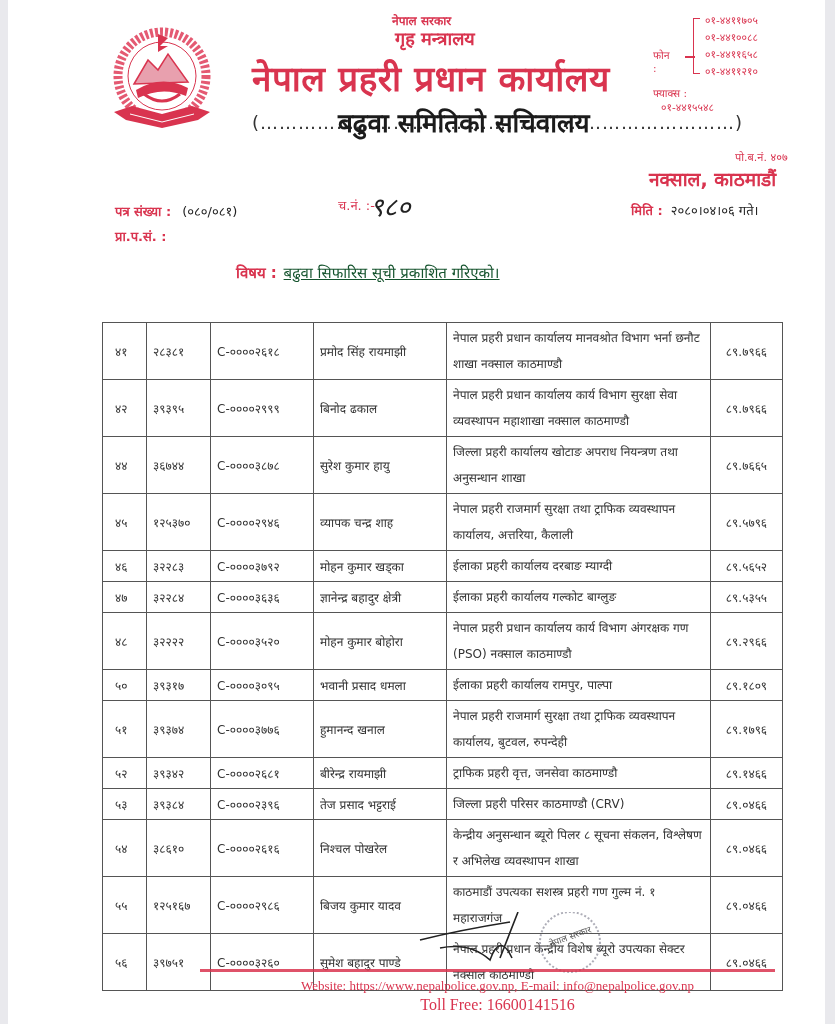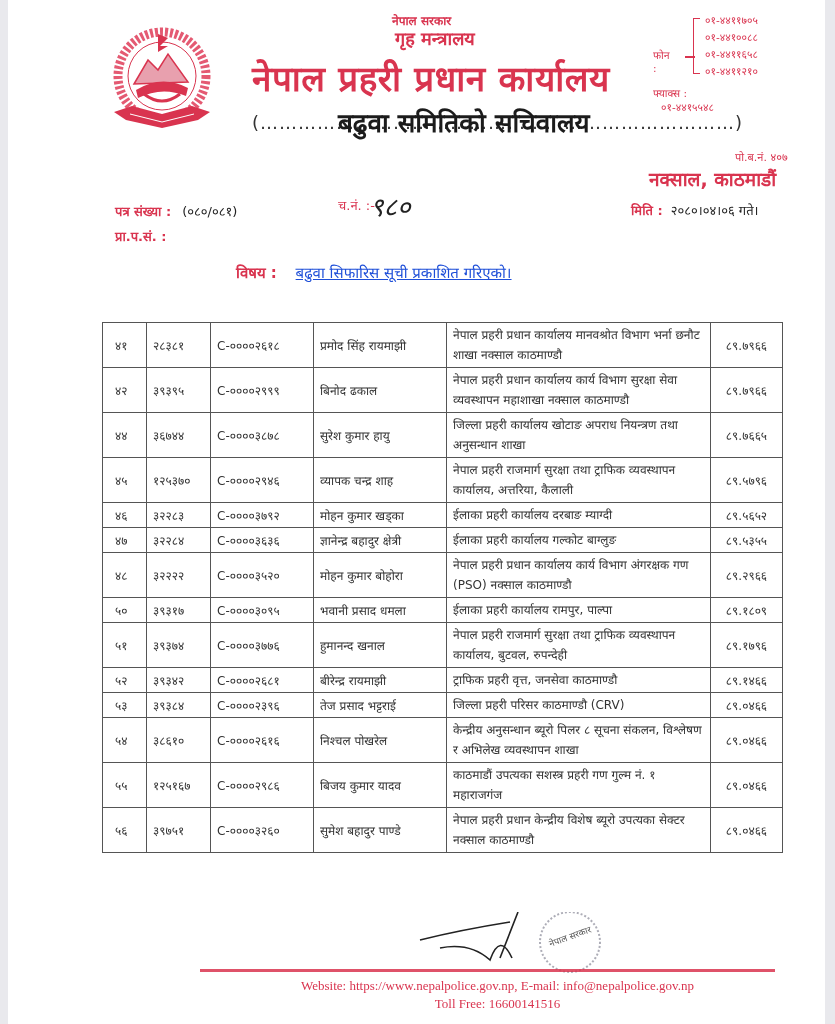--- a/index.html
+++ b/index.html
@@ -29,37 +29,37 @@
   .pobox { left: 735px; top: 149px; font-size: 11px; }
   .city { left: 649px; top: 166px; font-size: 19px; font-weight: bold; }
 
   .meta-label { font-size: 13px; font-weight: bold; }
   .meta-val { font-size: 13px; color: #222; }
   .darta { left: 338px; top: 196px; font-size: 13px; }
   .darta-val { left: 370px; top: 188px; font-size: 26px; font-family: "DejaVu Serif", serif; font-style: italic; color: #222; }
   .date { left: 631px; top: 201px; font-size: 13px; }
 
   .subject { left: 236px; top: 262px; font-size: 15px; }
-  .subject-text { text-decoration: underline; color: #1d4ed8; margin-left: 14px; }
+  .subject-text { text-decoration: underline; color: #14532d; margin-left: 2px; }
 
   
   table { position: absolute; left: 102px; top: 322px; border-collapse: collapse; font-size: 12px; color: #333; }
   td { border: 1px solid #555; vertical-align: middle; padding: 2px 6px; }
   td.c-sn { width: 44px; text-align: left; padding-left: 12px; }
   td.c-sym { width: 64px; }
   td.c-code { width: 103px; }
   td.c-name { width: 133px; }
-  td.c-office { width: 264px; line-height: 20px; padding-left: 6px; }
+  td.c-office { width: 264px; line-height: 26px; padding-left: 6px; }
   td.c-score { width: 72px; text-align: center; }
 
   
   .sig { position: absolute; left: 400px; top: 912px; width: 220px; height: 70px; }
   .footer-line { position: absolute; left: 200px; top: 969px; width: 575px; height: 3px; background: #d9344f; opacity: 0.85; }
   .footer1 { left: 0; width: 835px; text-align: center; top: 978px; font-family: Liberation Serif, serif; font-size: 13px; padding-left: 160px; }
-  .footer2 { left: 0; width: 835px; text-align: center; top: 996px; font-family: "Liberation Serif", serif; font-size: 13px; padding-left: 160px; }
+  .footer2 { left: 0; width: 835px; text-align: center; top: 996px; font-family: "Liberation Serif", serif; font-size: 16px; padding-left: 160px; }
 </style>
 </head>
 <body>
 
 <div class="edge-left"></div>
 <div class="edge-right"></div>
 
 <svg class="emblem" viewBox="0 0 108 112">
   <circle cx="54" cy="52" r="44" fill="none" stroke="#e45a72" stroke-width="9" stroke-dasharray="3 2"></circle>
   <circle cx="54" cy="52" r="34" fill="#fff" stroke="#d9344f" stroke-width="1"></circle>

